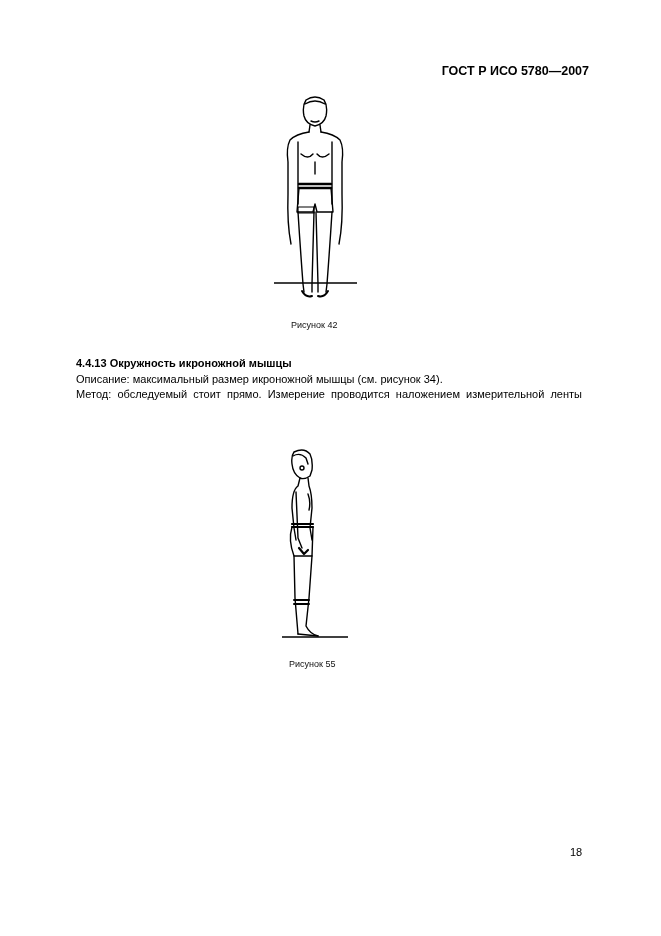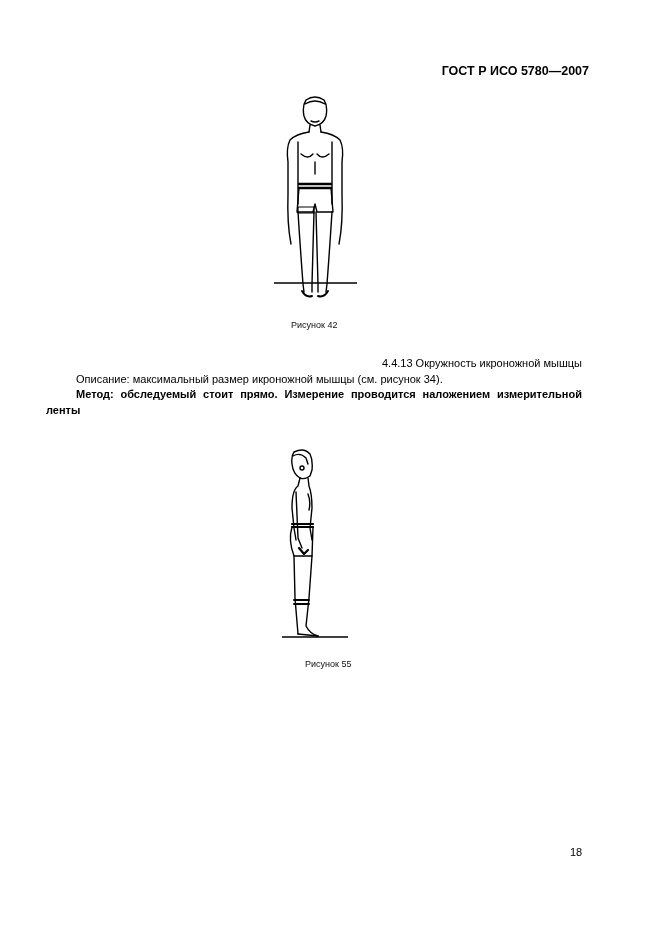--- a/index.html
+++ b/index.html
@@ -2,23 +2,23 @@
 <html><head>
   <meta charset="utf-8">
   <style>
     html, body { margin: 0; padding: 0; background: #ffffff; }
     body { width: 661px; height: 936px; position: relative; overflow: hidden;
            font-family: "Liberation Sans", sans-serif; color: #000; }
     .header { position: absolute; top: 64px; right: 72px; font-weight: bold; font-size: 12.5px; }
     .fig { position: absolute; }
     .caption { position: absolute; font-size: 9px; color: #111; }
     .section { position: absolute; left: 46px; top: 356px; width: 536px; font-size: 11px; line-height: 15.5px; }
-    .section .title { font-weight: normal; padding-left: 30px; text-align: right; }
+    .section .title { font-weight: bold; padding-left: 30px; }
     .section .p { text-indent: 30px; text-align: justify; }
-    .section .p.last-justify { text-align-last: justify; font-weight: bold; }
+    .section .p.last-justify { text-align-last: justify; }
     .pagenum { position: absolute; top: 846px; left: 570px; font-size: 11px; }
   </style>
 </head>
 <body>
 
 <div class="header">ГОСТ Р ИСО 5780—2007</div>
 
 <svg class="fig" style="left:268px;top:94px;" width="95" height="210" viewBox="0 0 95 210">
   <g fill="none" stroke="#000" stroke-width="1.4" stroke-linecap="round" stroke-linejoin="round">
 
@@ -76,15 +76,15 @@
     <path d="M19 100 L24 106 L28 102" stroke-width="2.2"></path>
 
     <path d="M14 108 L15 150 L18 186"></path>
     <path d="M32 108 L29 150 L26 178 Q30 186 38 188"></path>
 
     <path d="M14 152 L29 152 M14 156 L29 156" stroke-width="2"></path>
     <path d="M18 186 L38 188"></path>
   </g>
   <line x1="2" y1="189" x2="68" y2="189" stroke="#000" stroke-width="1.6"></line>
 </svg>
-<div class="caption" style="left:289px;top:659px;margin-left:16px;">Рисунок 55</div>
+<div class="caption" style="left:289px;top:659px;">Рисунок 55</div>
 
 <div class="pagenum">18</div>
 
 </body></html>

